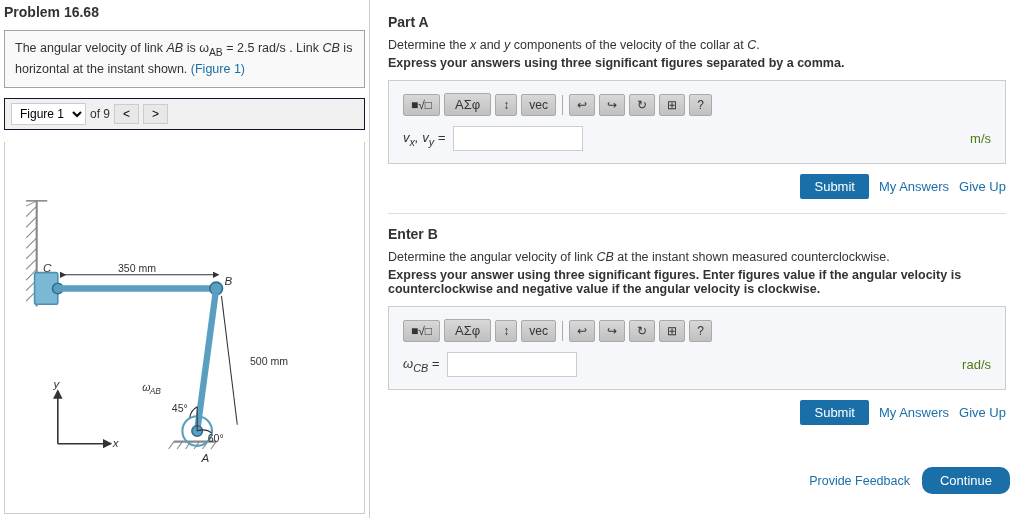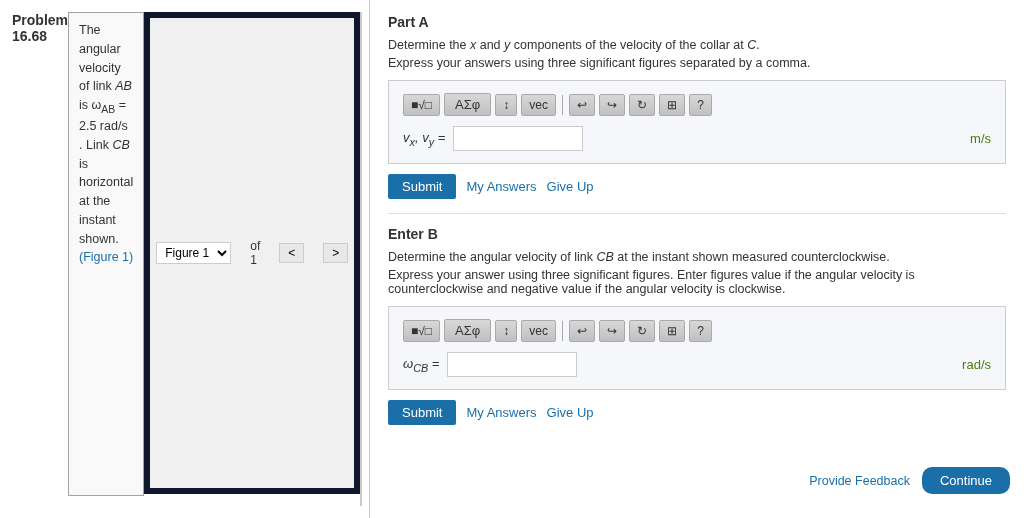--- a/index.html
+++ b/index.html
@@ -12,22 +12,23 @@
       height: 518px;
       overflow: hidden;
       display: flex;
     }
 
     
     .left-panel {
       width: 370px;
       min-width: 370px;
       border-right: 1px solid #ccc;
-      padding: 12px;
-      display: flex;
+      padding: 4px;
+      display: flex;
+      flex-direction: column;
     }
     .problem-title {
       font-size: 14px;
       font-weight: bold;
       margin-bottom: 10px;
     }
     .problem-description {
       border: 1px solid #a3a3a3;
       background: #f9f9f9;
       padding: 8px 10px;
@@ -35,22 +36,22 @@
       line-height: 1.5;
       margin-bottom: 10px;
     }
     .problem-description a {
       color: #1a6fa8;
       text-decoration: none;
     }
     .figure-controls {
       display: flex;
       align-items: center;
-      gap: 19px;
-      border: 6px solid #0f172a;
+      gap: 4px;
+      border: 1px solid #0f172a;
       padding: 4px 6px;
       background: #f0f0f0;
       margin-bottom: 12px;
     }
     .figure-select {
       border: 1px solid #ccc;
       background: #fff;
       padding: 2px 4px;
       font-size: 12px;
     }
@@ -93,21 +94,21 @@
       margin-bottom: 8px;
       color: #333;
     }
     .part-description {
       font-size: 12.5px;
       margin-bottom: 4px;
       color: #333;
     }
     .part-instruction {
       font-size: 12.5px;
-      font-weight: normal;
+      font-weight: bold;
       margin-bottom: 10px;
       color: #333;
     }
 
     .answer-box {
       border: 1px solid #ccc;
       background: #f5f7fa;
       padding: 12px 14px;
       margin-bottom: 10px;
     }
@@ -160,20 +161,21 @@
       font-size: 13px;
       margin-left: auto;
       color: #4d7c0f;
     }
 
     .action-row {
       display: flex;
       align-items: center;
       gap: 10px;
       margin-bottom: 14px;
+      justify-content: flex-end;
     }
     .submit-btn {
       background: #1a6fa8;
       color: #fff;
       border: none;
       padding: 5px 14px;
       font-size: 13px;
       cursor: pointer;
       border-radius: 2px;
     }
@@ -221,21 +223,21 @@
   <div class="problem-title">Problem 16.68</div>
   <div class="problem-description">
     <span>The angular velocity of link <em>AB</em> is ω<sub>AB</sub> = 2.5&nbsp;rad/s .
     Link <em>CB</em> is horizontal at the instant shown. <a href="#">(Figure 1)</a></span>
   </div>
 
   <div class="figure-controls">
     <select class="figure-select">
       <option>Figure 1</option>
     </select>
-    <span class="figure-label">of 1</span>
+    <span class="figure-label">of 9</span>
     <button class="figure-nav-btn">&lt;</button>
     <button class="figure-nav-btn">&gt;</button>
   </div>
 
   <div class="figure-area">
     
     <svg viewBox="0 0 340 280" class="figure-svg">
 
       <rect width="340" height="280" fill="white"></rect>
 

